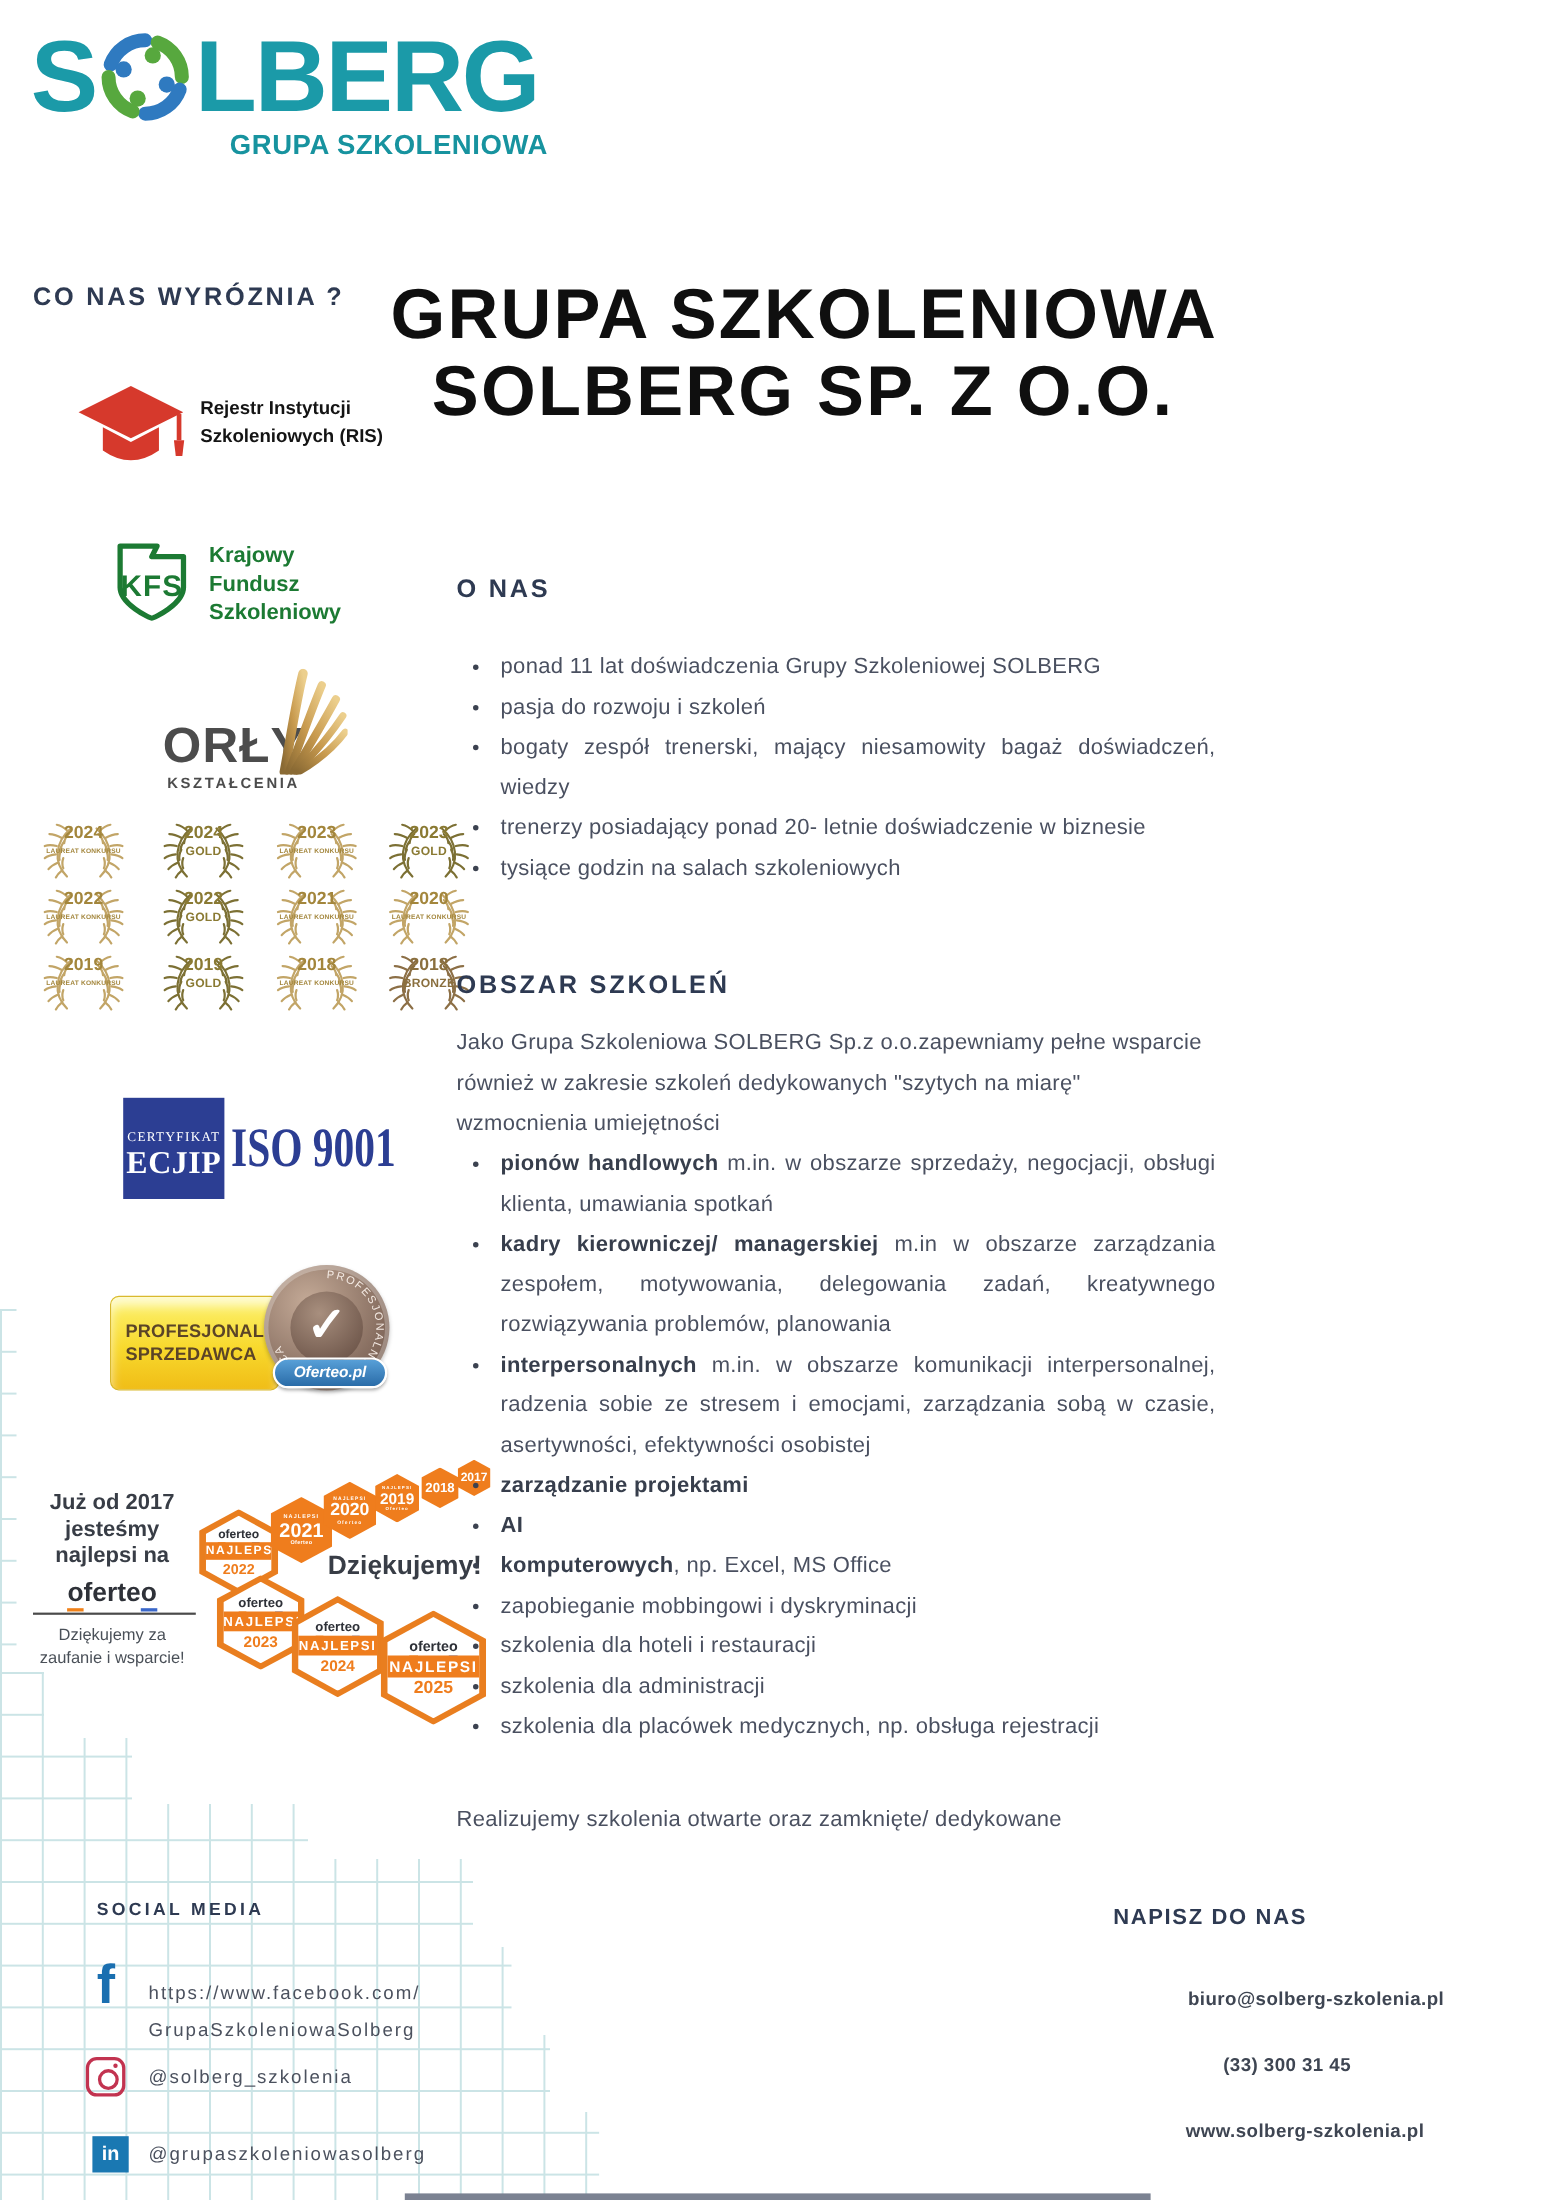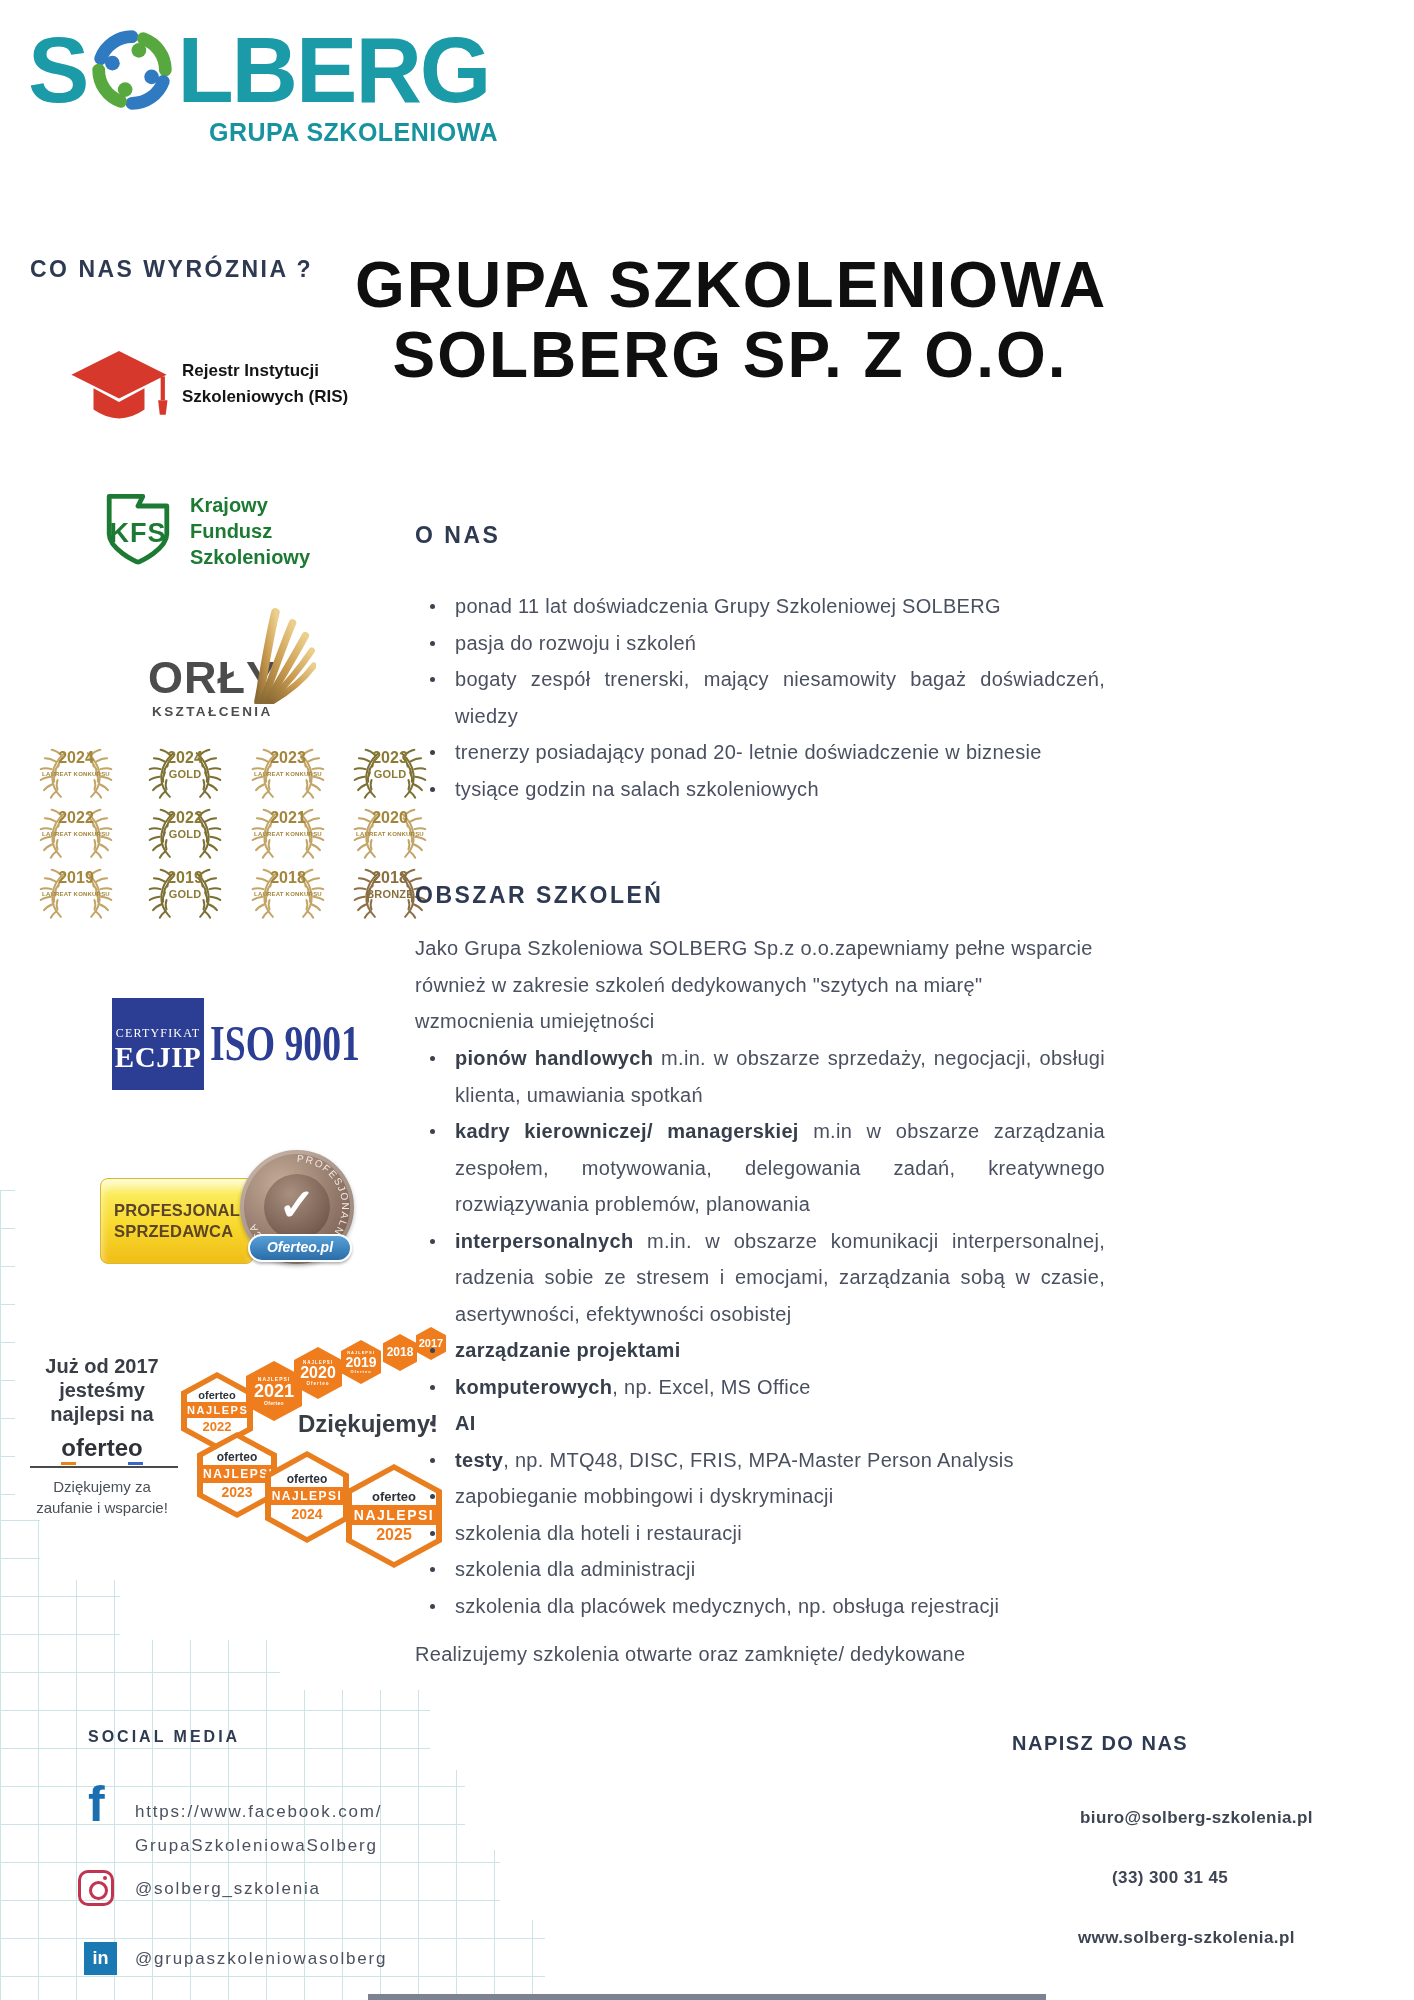--- a/index.html
+++ b/index.html
@@ -400,23 +400,22 @@
     <div class="li"><span>tysiące godzin na salach szkoleniowych</span></div>
   </div>
 
   <div class="abs h-navy" style="left:415px;top:882px;">OBSZAR SZKOLEŃ</div>
   <div class="abs body-text" style="left:415px;top:930px;width:690px;">Jako Grupa Szkoleniowa SOLBERG Sp.z o.o.zapewniamy pełne wsparcie również w zakresie szkoleń dedykowanych "szytych na miarę" wzmocnienia umiejętności</div>
   <div class="abs body-text" style="left:415px;top:1040px;width:690px;">
     <div class="li"><b>pionów handlowych</b><span> m.in. w obszarze sprzedaży, negocjacji, obsługi klienta, umawiania spotkań</span></div>
     <div class="li"><b>kadry kierowniczej/ managerskiej</b><span> m.in w obszarze zarządzania zespołem, motywowania, delegowania zadań, kreatywnego rozwiązywania problemów, planowania</span></div>
     <div class="li"><b>interpersonalnych</b><span> m.in. w obszarze komunikacji interpersonalnej, radzenia sobie ze stresem i emocjami, zarządzania sobą w czasie, asertywności, efektywności osobistej</span></div>
     <div class="li"><b>zarządzanie projektami</b><span></span></div>
+    <div class="li"><b>AI</b><span></span></div>
     <div class="li"><b>komputerowych</b><span>, np. Excel, MS Office</span></div>
-    <div class="li"><b>AI</b><span></span></div>
-    <div class="li"><b>testy</b><span>, np. MTQ48, DISC, FRIS, MPA-Master Person Analysis</span></div>
     <div class="li"><b></b><span>zapobieganie mobbingowi i dyskryminacji</span></div>
     <div class="li"><b></b><span>szkolenia dla hoteli i restauracji</span></div>
     <div class="li"><b></b><span>szkolenia dla administracji</span></div>
     <div class="li"><b></b><span>szkolenia dla placówek medycznych, np. obsługa rejestracji</span></div>
   </div>
   <div class="abs body-text" style="left:415px;top:1636px;width:690px;">Realizujemy szkolenia otwarte oraz zamknięte/ dedykowane</div>
 
   <div class="abs h-navy" style="left:88px;top:1728px;letter-spacing:3px;font-size:16px;">SOCIAL MEDIA</div>
 
   <div class="fb-f">f</div>

